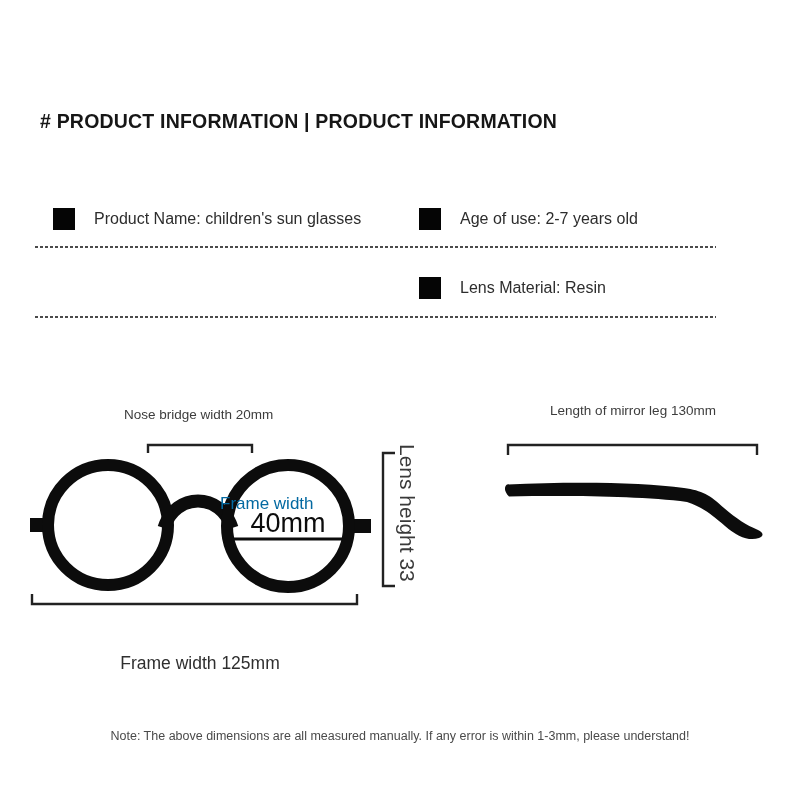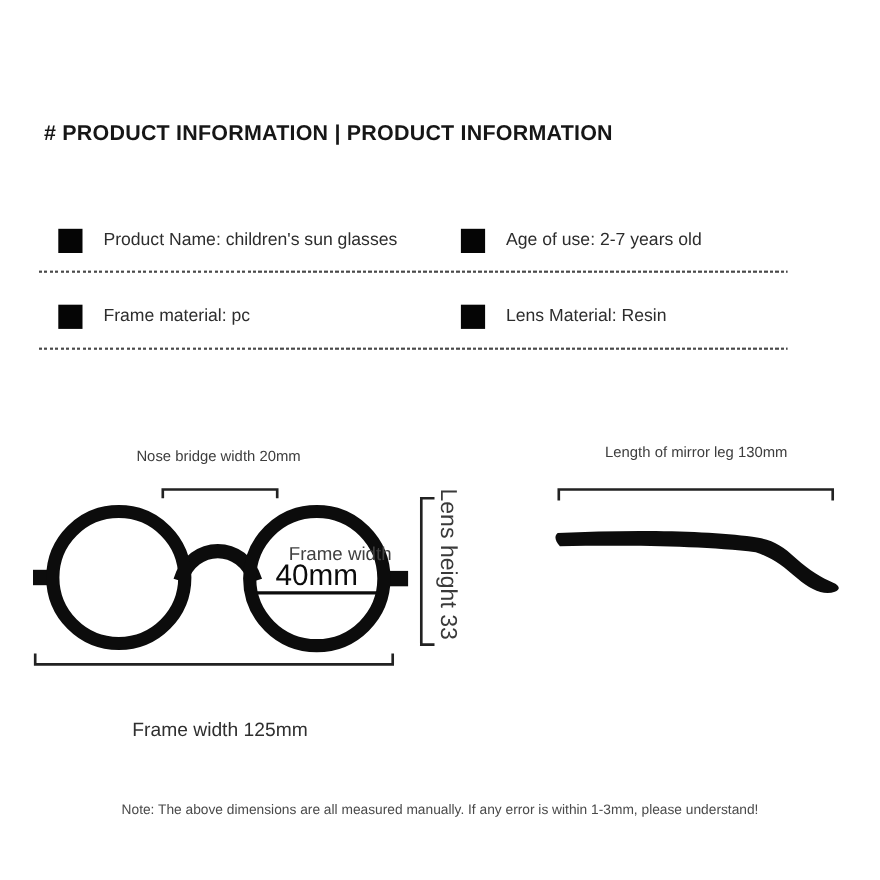--- a/index.html
+++ b/index.html
@@ -68,23 +68,23 @@
 
   .dim-label {
     font-size: 13.5px;
     color: #3d3d3d;
     white-space: nowrap;
   }
   .lens-inner-label {
     left: 220px;
     width: 136px;
     top: 494px;
-    text-align: right;
+    text-align: left;
     font-size: 17px;
-    color: #404040;
+    color: #0369a1;
   }
   .lens-inner-value {
     left: 220px;
     width: 136px;
     top: 509px;
     text-align: center;
     font-size: 27px;
     font-weight: 400;
     color: #0c0c0c;
     line-height: 1.05;
@@ -144,24 +144,20 @@
     </div>
     <div class="spec-cell right">
       <span class="spec-square"></span>
       <span class="spec-label">Age of use: 2-7 years old</span>
     </div>
   </div>
 
   <div class="abs dotted-divider" style="top:246px;"></div>
 
   <div class="abs spec-row" style="top:276px;">
-    <div class="spec-cell left">
-      <span class="spec-square"></span>
-      <span class="spec-label">Frame material: pc</span>
-    </div>
     <div class="spec-cell right">
       <span class="spec-square"></span>
       <span class="spec-label">Lens Material: Resin</span>
     </div>
   </div>
 
   <div class="abs dotted-divider" style="top:316px;"></div>
 
   <svg class="abs" style="left:0; top:430px;" width="800" height="200" viewBox="0 0 800 200">
 

